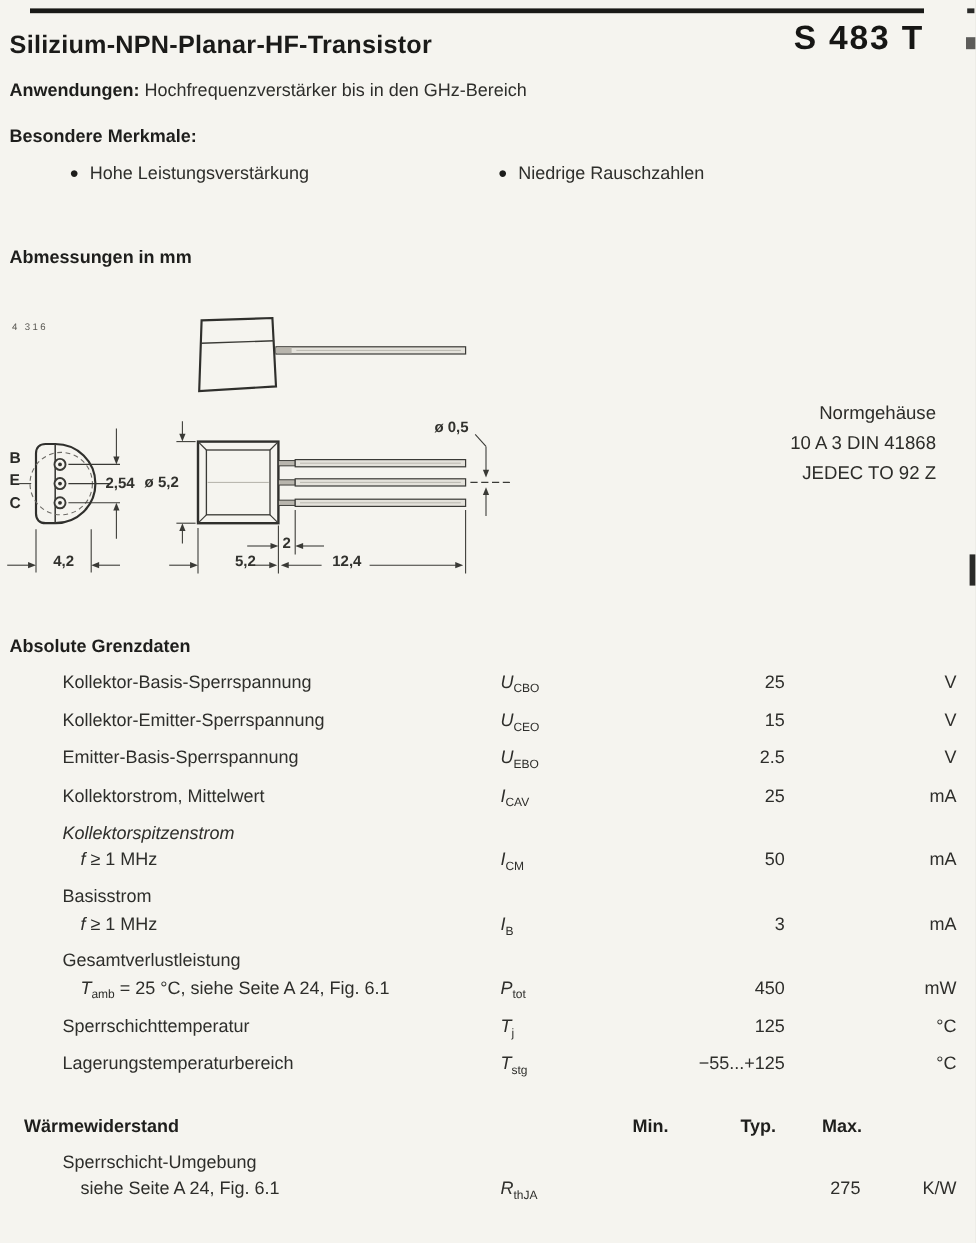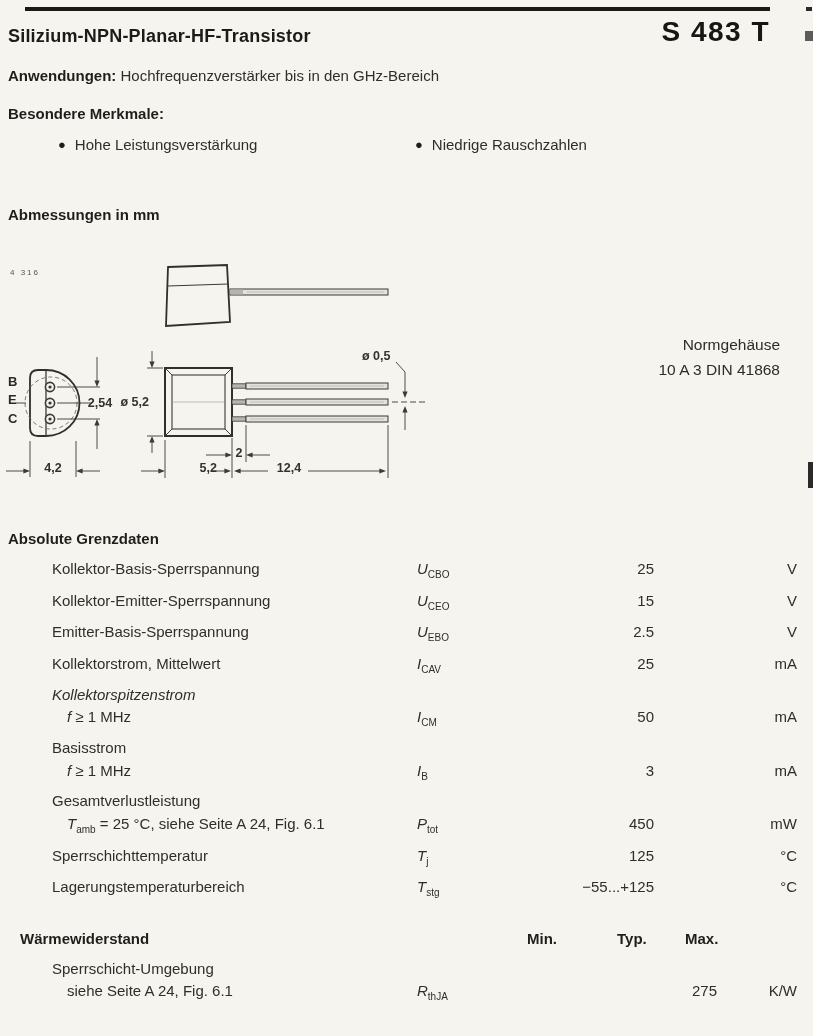--- a/index.html
+++ b/index.html
@@ -6,21 +6,21 @@
   body{background:#d8d6d0;}
   .sheet{
     position:relative; width:813px; height:1036px; margin:0 auto;
     background:#f5f4ef; overflow:hidden;
     font-family:"Liberation Sans", sans-serif; color:#2e2e2b;
     -webkit-font-smoothing:antialiased;
   }
   .abs{position:absolute; white-space:nowrap;}
   .b{font-weight:bold; color:#1e1e1c;}
   .toprule{position:absolute; left:25px; top:7px; width:745px; height:4px; background:#191917;}
-  .title{position:absolute; left:8px; top:26px; font-size:18px; font-weight:bold; color:#1b1b19; letter-spacing:.2px;}
+  .title{position:absolute; left:8px; top:26px; font-size:21px; font-weight:bold; color:#1b1b19; letter-spacing:.2px;}
   .partno{position:absolute; top:16px; left:560px; width:210px; text-align:right; font-size:28px; font-weight:bold; letter-spacing:1.5px; color:#161614;}
   .body15{font-size:15px;}
   .line{position:absolute; left:0; width:729px; height:20px; font-size:15px;margin-left:12px;}
   .lab{position:absolute; left:40px;}
   .lab2{position:absolute; left:55px;}
   .sym{position:absolute; left:405px;}
   .sym i, .ital{font-style:italic;}
   sub{font-size:10px; font-style:normal;}
   .val{position:absolute; left:540px; width:102px; text-align:right;}
   .unit{position:absolute; left:700px; width:85px; text-align:right;}
@@ -162,28 +162,29 @@
       <line x1="392" y1="402" x2="426" y2="402" stroke-dasharray="6 3"></line>
     </g>
   </svg>
 
   <span class="pin" style="top:374px;">B</span>
   <span class="pin" style="top:392px;">E</span>
   <span class="pin" style="top:411px;">C</span>
   <span class="dim" style="left:84px;top:396px;width:32px;text-align:center;">2,54</span>
   <span class="dim" style="left:30px;top:461px;width:46px;text-align:center;">4,2</span>
   <span class="dim" style="left:108px;top:395px;width:41px;text-align:right;">ø 5,2</span>
-  <span class="dim" style="left:158px;top:461px;width:59px;text-align:right;">5,2</span>
+  <span class="dim" style="left:175px;top:461px;width:59px;text-align:center;">5,2</span>
   <span class="dim" style="left:233px;top:446px;width:12px;text-align:center;">2</span>
   <span class="dim" style="left:270px;top:461px;width:38px;text-align:center;">12,4</span>
   <span class="dim" style="left:362px;top:349px;">ø 0,5</span>
 
   <div class="case">
     <div>Normgehäuse</div>
     <div>10 A 3 DIN 41868</div>
+    <div>JEDEC TO 92 Z</div>
   </div>
 
   <div class="abs body15 b" style="left:8px;top:530px;">Absolute Grenzdaten</div>
 
   <div class="line" style="top:560px;">
     <span class="lab">Kollektor-Basis-Sperrspannung</span>
     <span class="sym"><i>U</i><sub>CBO</sub></span>
     <span class="val">25</span>
     <span class="unit">V</span>
   </div>

